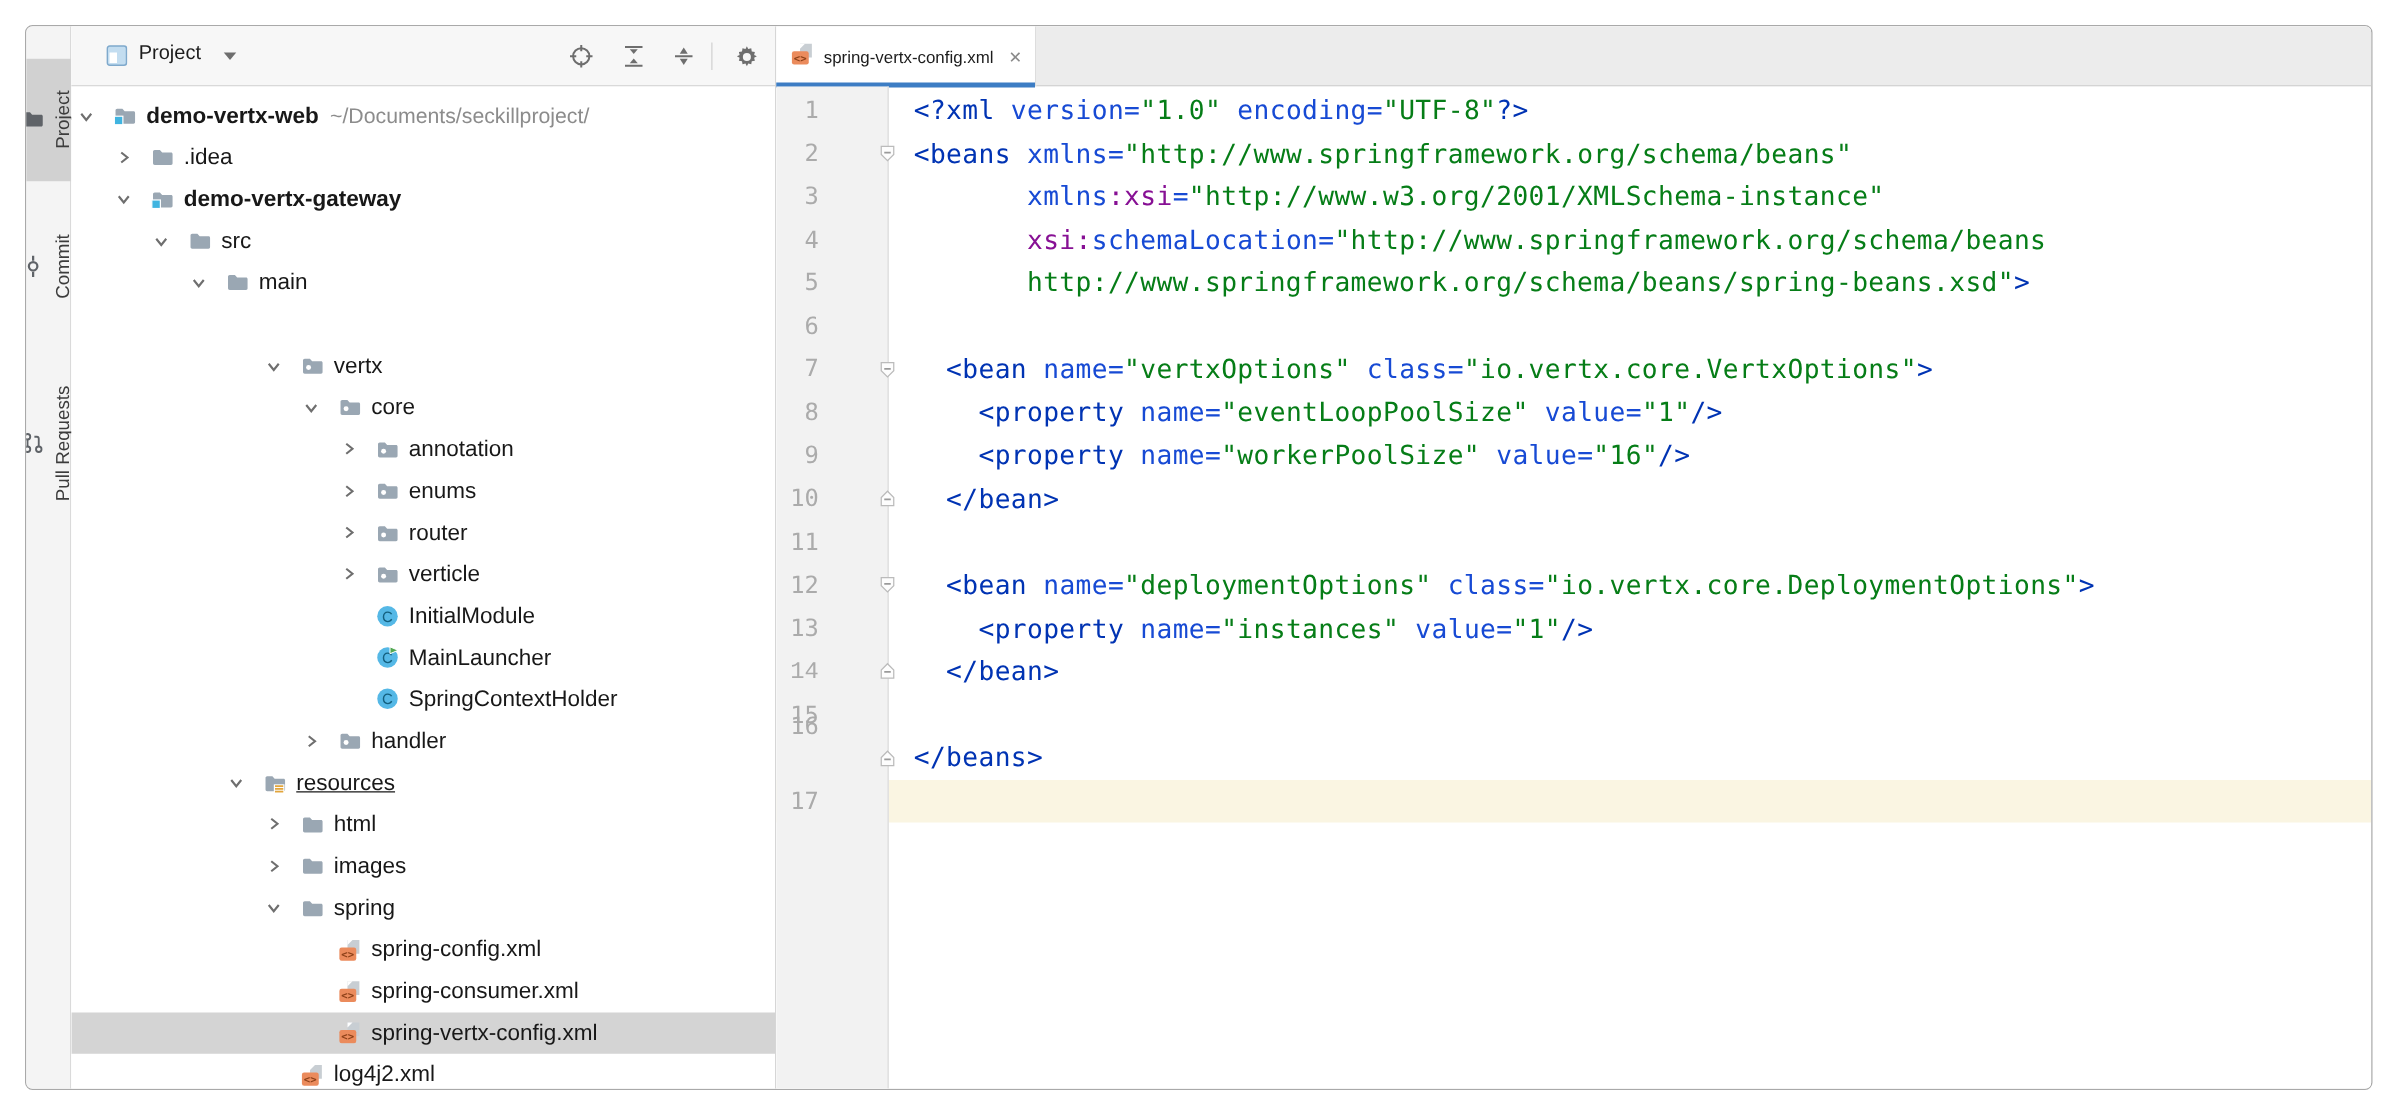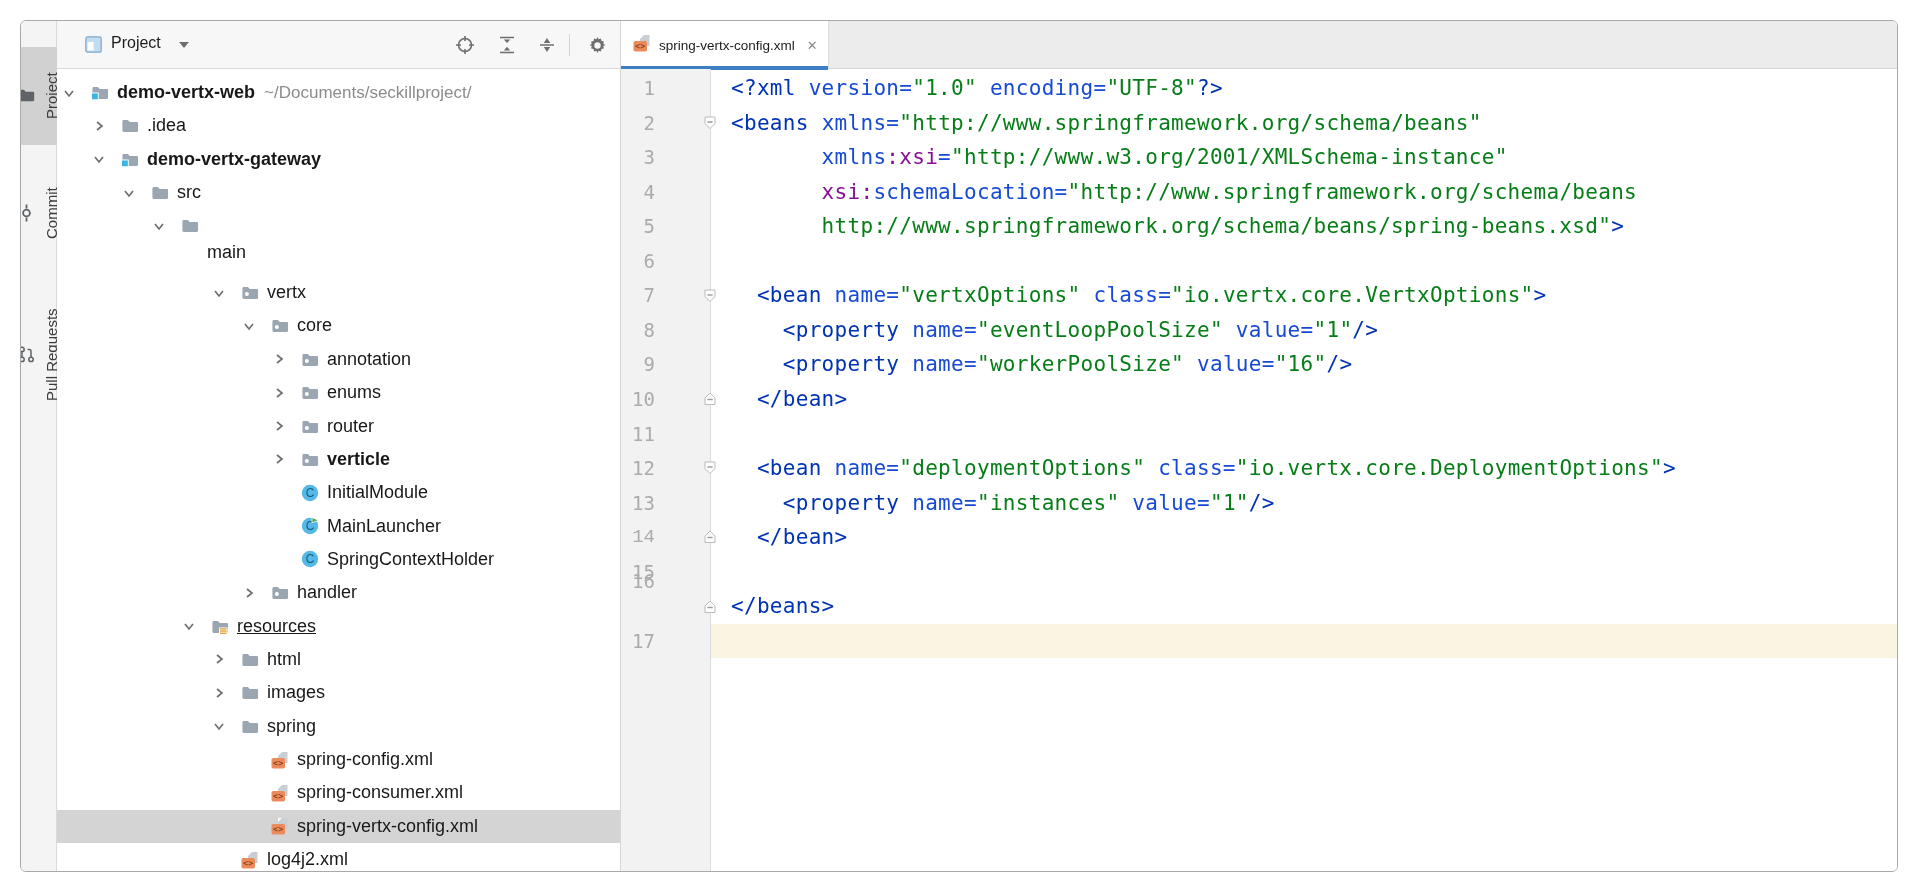--- a/index.html
+++ b/index.html
@@ -189,21 +189,21 @@
             <span class="tchev" style="left: 94px;">
               <svg width="13" height="12" viewBox="0 0 13 12">
                 <polyline points="2,4 6,9 10,4" fill="none" stroke="#6F6F6F" stroke-width="1.7"></polyline>
               </svg>
             </span>
             <span class="ticon" style="left: 124px;">
               <svg width="19" height="17" viewBox="0 0 19 17">
     <path d="M1.5,4 C1.5,3.2 2.1,2.6 2.9,2.6 H7.3 L9.2,4.8 H16.7 C17.5,4.8 18,5.4 18,6.1 V13.9 C18,14.7 17.5,15.3 16.7,15.3 H2.9 C2.1,15.3 1.5,14.7 1.5,13.9 Z" fill="#9AA7B3"></path>
               </svg>
             </span>
-            <span class="tlabel" style="left: 150px; margin-top: 27px;">main</span>
+            <span class="tlabel" style="left: 150px;">main</span>
           </div>
           <div class="trow" style="top: 240.45px;">
             <span class="tchev" style="left: 184px;">
               <svg width="13" height="12" viewBox="0 0 13 12">
                 <polyline points="2,4 6,9 10,4" fill="none" stroke="#6F6F6F" stroke-width="1.7"></polyline>
               </svg>
             </span>
             <span class="ticon" style="left: 214px;">
               <svg width="19" height="17" viewBox="0 0 19 17">
     <path d="M1.5,4 C1.5,3.2 2.1,2.6 2.9,2.6 H7.3 L9.2,4.8 H16.7 C17.5,4.8 18,5.4 18,6.1 V13.9 C18,14.7 17.5,15.3 16.7,15.3 H2.9 C2.1,15.3 1.5,14.7 1.5,13.9 Z" fill="#9AA7B3"></path>
@@ -273,21 +273,21 @@
               <svg width="13" height="12" viewBox="0 0 13 12">
                 <polyline points="4,2 9,6 4,10" fill="none" stroke="#6F6F6F" stroke-width="1.7"></polyline>
               </svg>
             </span>
             <span class="ticon" style="left: 244px;">
               <svg width="19" height="17" viewBox="0 0 19 17">
     <path d="M1.5,4 C1.5,3.2 2.1,2.6 2.9,2.6 H7.3 L9.2,4.8 H16.7 C17.5,4.8 18,5.4 18,6.1 V13.9 C18,14.7 17.5,15.3 16.7,15.3 H2.9 C2.1,15.3 1.5,14.7 1.5,13.9 Z" fill="#9AA7B3"></path>
                 <circle cx="6.2" cy="10" r="2.1" fill="#FFFFFF"></circle>
               </svg>
             </span>
-            <span class="tlabel" style="left: 270px; font-weight: bold;">verticle</span>
+            <span class="tlabel" style="left: 270px;">verticle</span>
           </div>
           <div class="trow" style="top: 407.2px;">
             <span class="ticon" style="left: 244px;">
               <svg width="18" height="18" viewBox="0 0 18 18">
       <circle cx="9" cy="9" r="8.2" fill="#55B8E6"></circle>
       <text x="9" y="13.4" text-anchor="middle" font-family="Liberation Sans, sans-serif" font-size="12" fill="#14607F">C</text>
               </svg>
             </span>
             <span class="tlabel" style="left: 270px;">InitialModule</span>
           </div>

